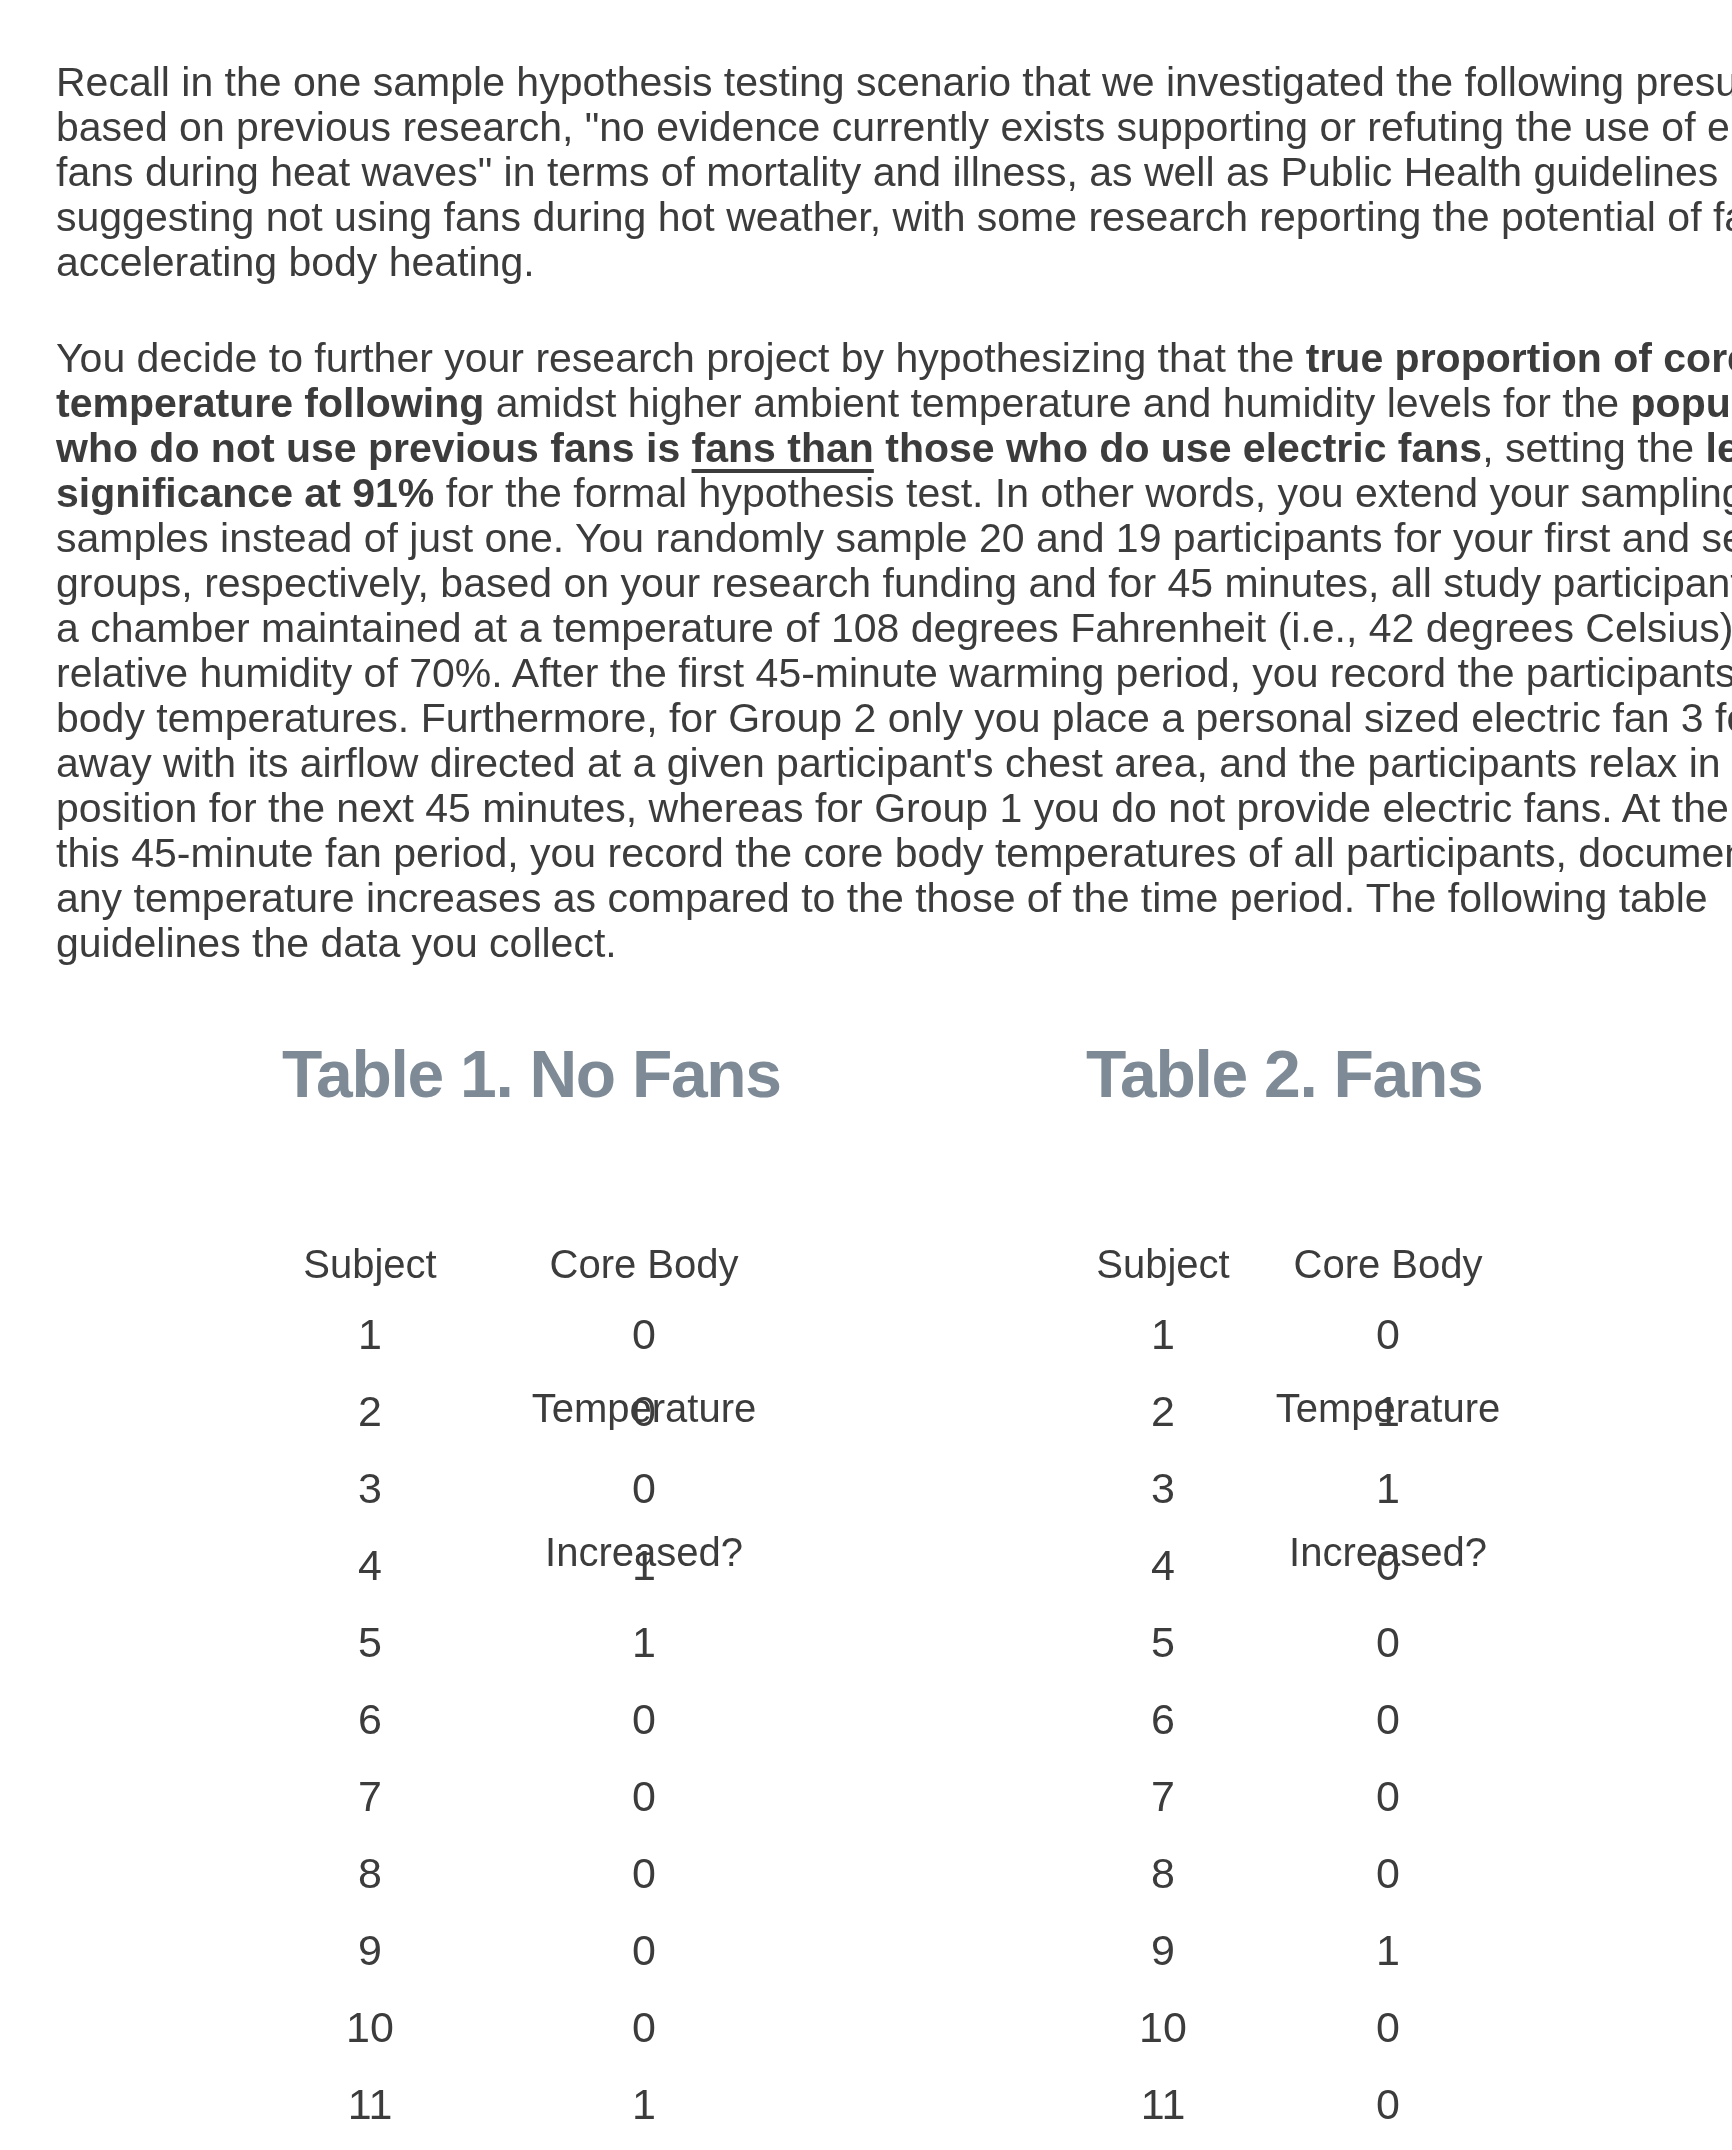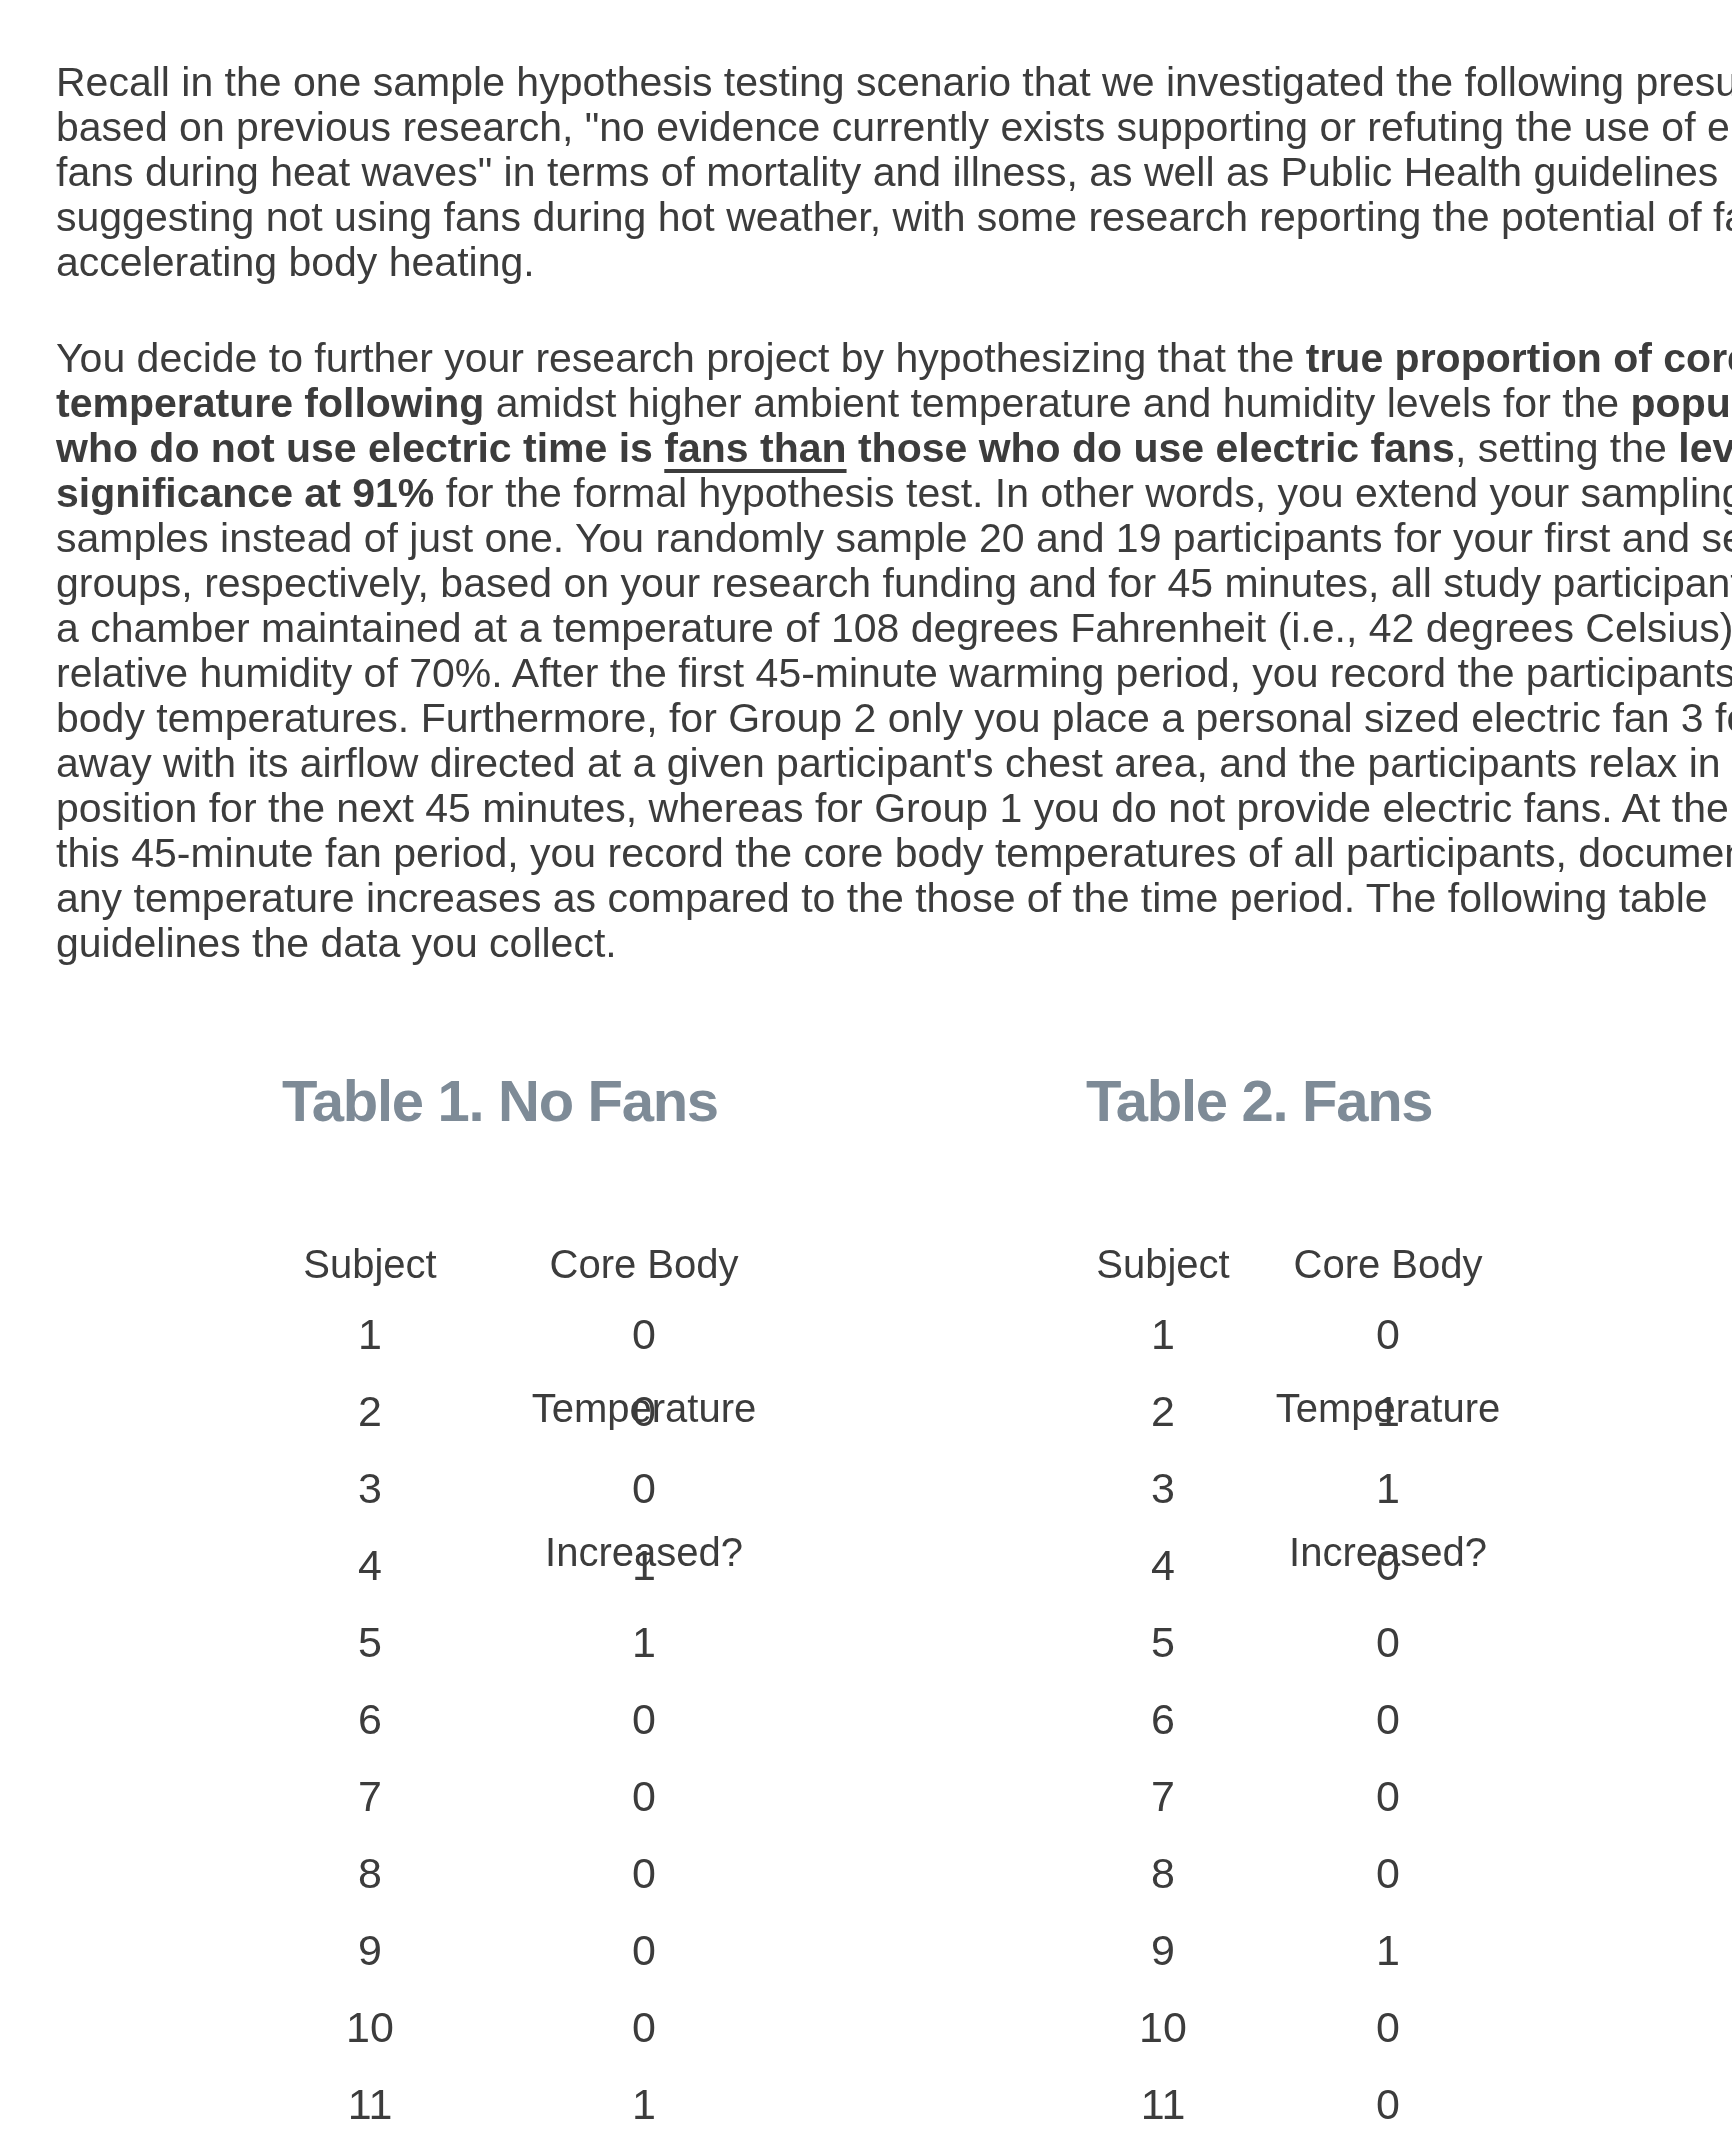--- a/index.html
+++ b/index.html
@@ -10,22 +10,22 @@
     font-family:"Liberation Sans", sans-serif;
     color:#3c3c3c;
     overflow:hidden;
   }
   .para { position:absolute; left:56px; }
   .line { height:45px; line-height:45px; font-size:41px; white-space:pre; }
   .b { font-weight:bold; }
   .u { text-decoration:underline; text-decoration-thickness:4.3px; text-underline-offset:6.9px; }
   .ttl {
     position:absolute; top:1041px;
-    font-size:58px; font-weight:bold; letter-spacing:-1.3px;
-    color:#7e8b97; white-space:pre; line-height:66px;margin-top:27px;
+    font-size:66px; font-weight:bold; letter-spacing:-1.3px;
+    color:#7e8b97; white-space:pre; line-height:66px;
   }
   .hdr {
     position:absolute; width:258px; text-align:center;
     font-size:40px; line-height:48px; white-space:pre;
   }
   .stack { position:absolute; top:1296px; width:258px; }
   .cell { height:77px; line-height:77px; text-align:center; font-size:43px; }
 </style>
 </head>
 <body>
@@ -34,21 +34,21 @@
   <div class="line">Recall in the one sample hypothesis testing scenario that we investigated the following presumptions</div>
   <div class="line">based on previous research, "no evidence currently exists supporting or refuting the use of electric</div>
   <div class="line">fans during heat waves" in terms of mortality and illness, as well as Public Health guidelines</div>
   <div class="line">suggesting not using fans during hot weather, with some research reporting the potential of fans</div>
   <div class="line">accelerating body heating.</div>
 </div>
 
 <div class="para" style="top:336px">
   <div class="line"><span>You decide to further your research project by hypothesizing that the </span><span class="b">true proportion of core body</span></div>
   <div class="line"><span class="b">temperature following</span><span> amidst higher ambient temperature and humidity levels for the </span><span class="b">population</span></div>
-  <div class="line"><span class="b">who do not use electric time is </span><span class="b u">fans than</span><span class="b"> those who do use electric fans</span><span>, setting the </span><span class="b">level of</span></div>
+  <div class="line"><span class="b">who do not use previous fans is </span><span class="b u">fans than</span><span class="b"> those who do use electric fans</span><span>, setting the </span><span class="b">level of</span></div>
   <div class="line"><span class="b">significance at 91%</span><span> for the formal hypothesis test. In other words, you extend your sampling to two</span></div>
   <div class="line"><span>samples instead of just one. You randomly sample 20 and 19 participants for your first and second</span></div>
   <div class="line"><span>groups, respectively, based on your research funding and for 45 minutes, all study participants sit in</span></div>
   <div class="line"><span>a chamber maintained at a temperature of 108 degrees Fahrenheit (i.e., 42 degrees Celsius) and a</span></div>
   <div class="line"><span>relative humidity of 70%. After the first 45-minute warming period, you record the participants' core</span></div>
   <div class="line"><span>body temperatures. Furthermore, for Group 2 only you place a personal sized electric fan 3 feet</span></div>
   <div class="line"><span>away with its airflow directed at a given participant's chest area, and the participants relax in this</span></div>
   <div class="line"><span>position for the next 45 minutes, whereas for Group 1 you do not provide electric fans. At the end of</span></div>
   <div class="line"><span>this 45-minute fan period, you record the core body temperatures of all participants, documenting</span></div>
   <div class="line"><span>any temperature increases as compared to the those of the time period. The following table</span></div>

